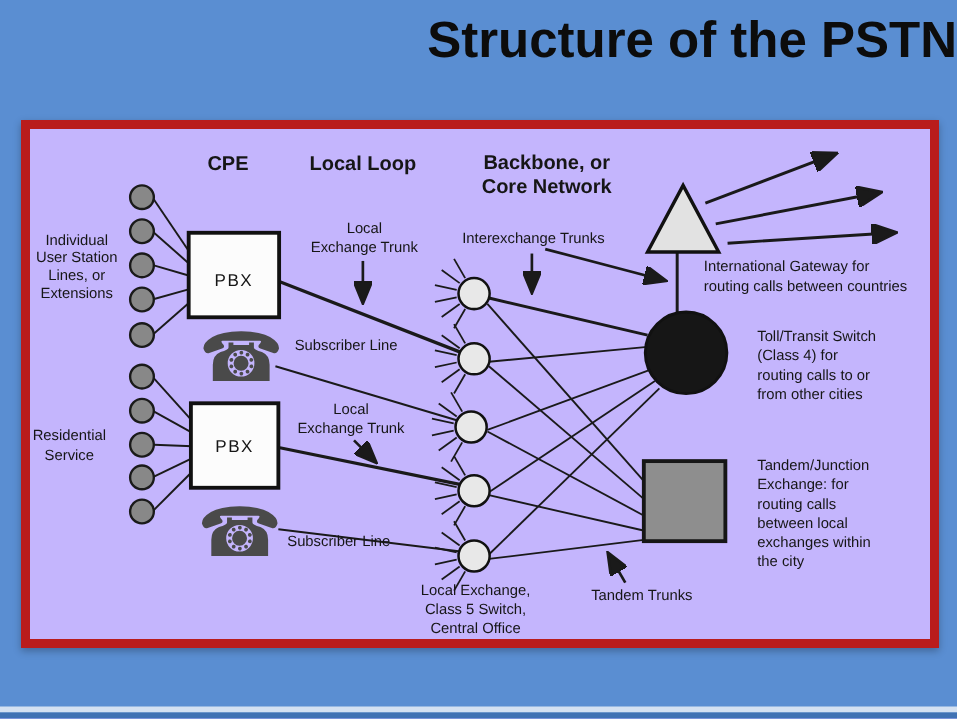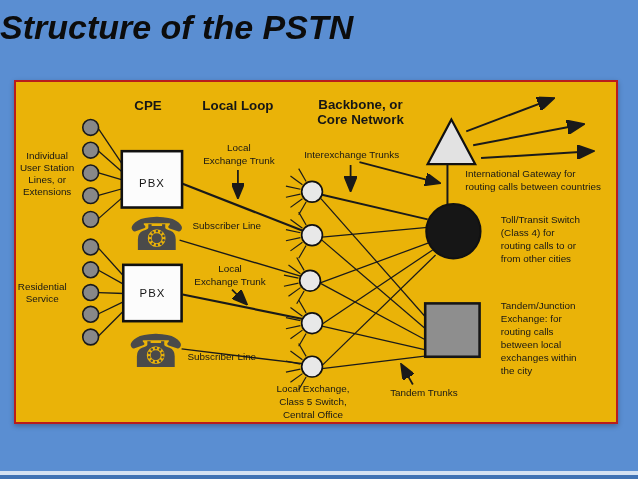--- a/index.html
+++ b/index.html
@@ -3,27 +3,26 @@
 <meta charset="utf-8">
 <style>
   html,body{margin:0;padding:0;}
   body{
     width:638px;height:479px;position:relative;overflow:hidden;
     background:#5a8ed2;
     font-family:"Liberation Sans",sans-serif;
   }
   .slide-title{
     position:absolute;left:0;right:0;top:8px;height:56px;
-    text-align:left;font-size:34px;font-weight:bold;color:#0c0c0c;
+    text-align:right;font-size:34px;font-weight:bold;color:#0c0c0c;
     letter-spacing:0px;
-    font-style:italic;
   }
   .panel{
     position:absolute;left:14px;top:80px;width:600px;height:340px;
-    background:#eab308;border:2px solid #b91c1c;
+    background:#c4b5fd;border:6px solid #b91c1c;
     box-shadow:0 2px 5px rgba(0,0,0,.28);
   }
   .panel svg{display:block;width:100%;height:100%;}
   .strip-light{position:absolute;left:0;right:0;top:471px;height:4px;background:#d4e1f2;}
   .strip-dark{position:absolute;left:0;right:0;top:475px;height:4px;background:#4072b4;}
   text{fill:#161616;}
   .hdr{font-size:13.5px;font-weight:bold;}
   .lbl{font-size:10px;}
   .ann{font-size:10px;}
   .pbx{font-size:11.5px;letter-spacing:1px;}

